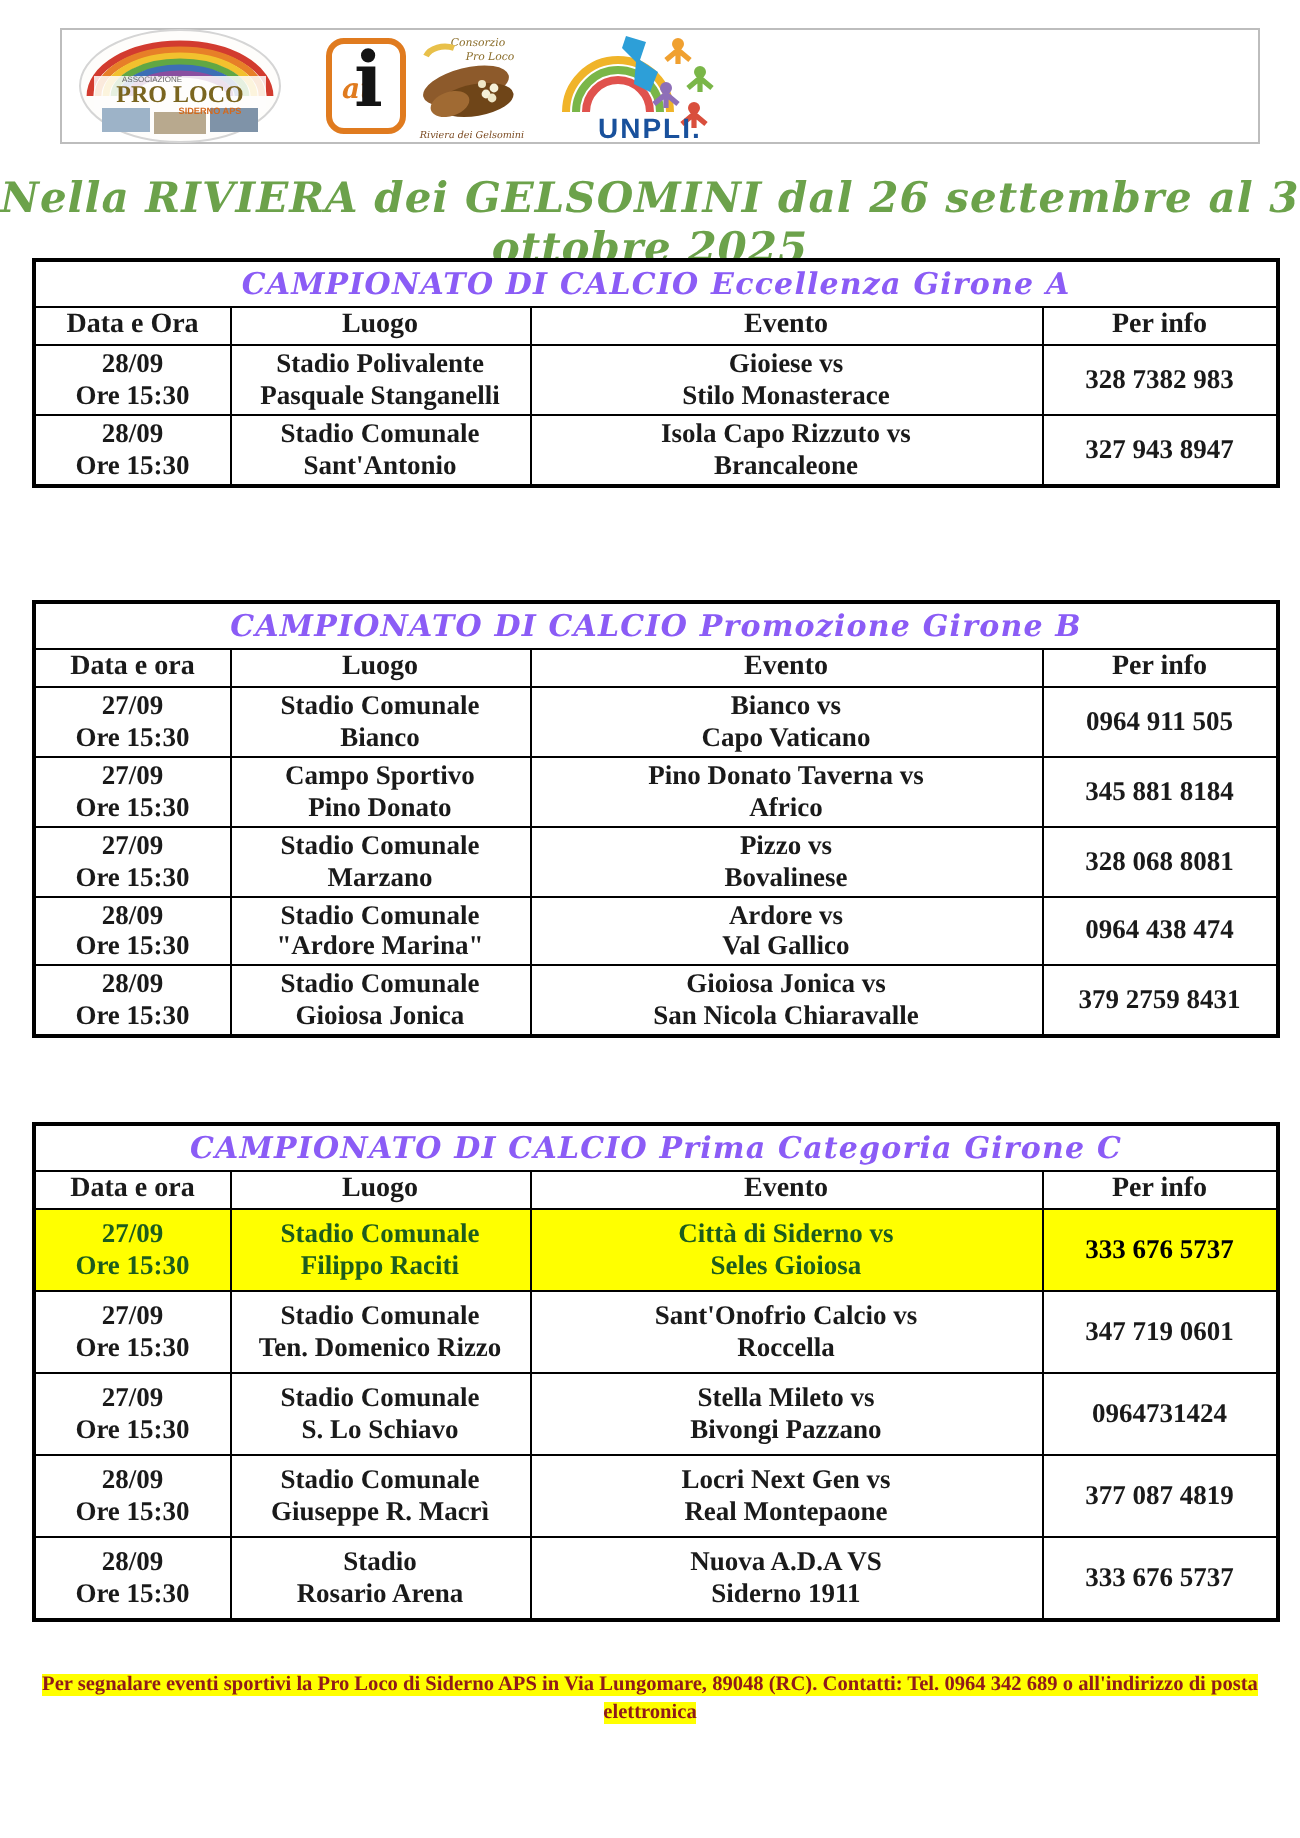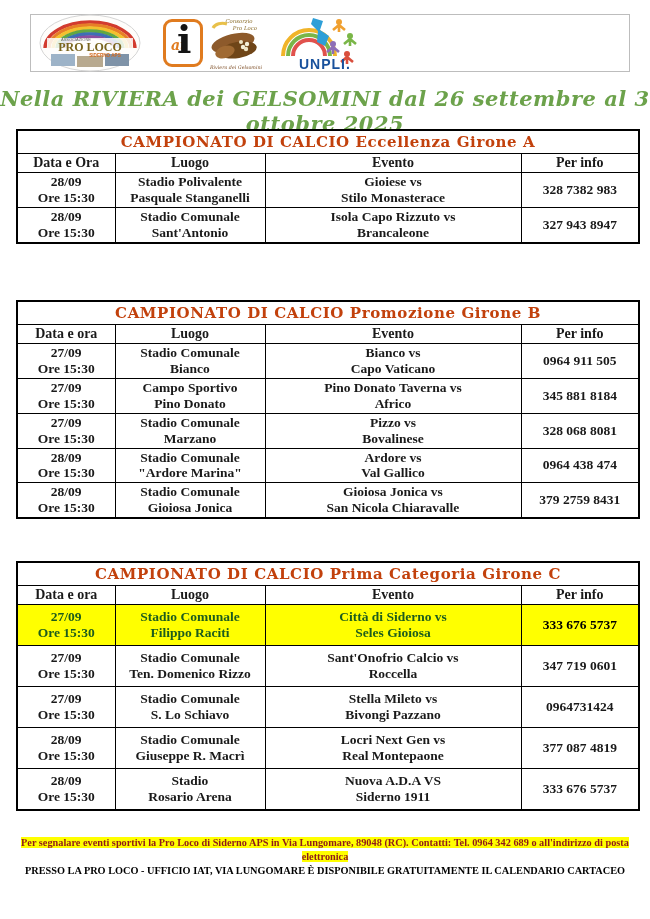--- a/index.html
+++ b/index.html
@@ -36,22 +36,22 @@
     font-family:"DejaVu Serif",serif;letter-spacing:0.5px;
   }
   
   table.tbl{
     position:absolute;left:16px;width:622px;border-collapse:collapse;
     border:2px solid #000;table-layout:fixed;background:#fff;
   }
   table.tbl td,table.tbl th{border:1px solid #000;text-align:center;
     vertical-align:middle;padding:1px 2px;}
   .title-row td{
-    height:20px;font-family:"DejaVu Serif",serif;
-    font-size:15px;color:#c2410c;letter-spacing:0.6px;font-weight:600;
+    height:20px;font-family:"DejaVu Serif",serif;font-style:italic;
+    font-size:15px;color:#8b5cf6;letter-spacing:0.6px;font-weight:600;
   }
   .head-row th{height:16px;font-size:14px;font-weight:bold;}
   tbody.rows td{font-size:13.5px;font-weight:bold;line-height:1.18;height:30px;}
   #t3 tbody.rows td{height:38px;}
   tbody.rows tr.hl td{background:#ffff00;color:#1d5c1d;}
   tbody.rows tr.hl td:last-child{color:#000;}
   
   .footer{position:absolute;top:836px;left:0;width:100%;text-align:center;}
   .footer .ln{font-size:10.3px;font-weight:bold;line-height:1.32;}
   .hl-bg{background:#ffff00;}
@@ -262,14 +262,13 @@
         <td>28/09<br>Ore 15:30</td>
         <td>Stadio<br>Rosario Arena</td>
         <td>Nuova A.D.A VS<br>Siderno 1911</td>
         <td>333 676 5737</td>
       </tr>
     </tbody>
 </table>
 
 <div class="footer">
   <div class="ln"><span class="hl-bg red">Per segnalare eventi sportivi la Pro Loco di Siderno APS in Via Lungomare, 89048 (RC). Contatti: Tel. 0964 342 689 o all'indirizzo di posta elettronica</span></div>
-  <div class="ln ln3">PRESSO LA PRO LOCO - UFFICIO IAT, VIA LUNGOMARE È DISPONIBILE GRATUITAMENTE IL CALENDARIO CARTACEO</div>
 </div>
 
 </body></html>

